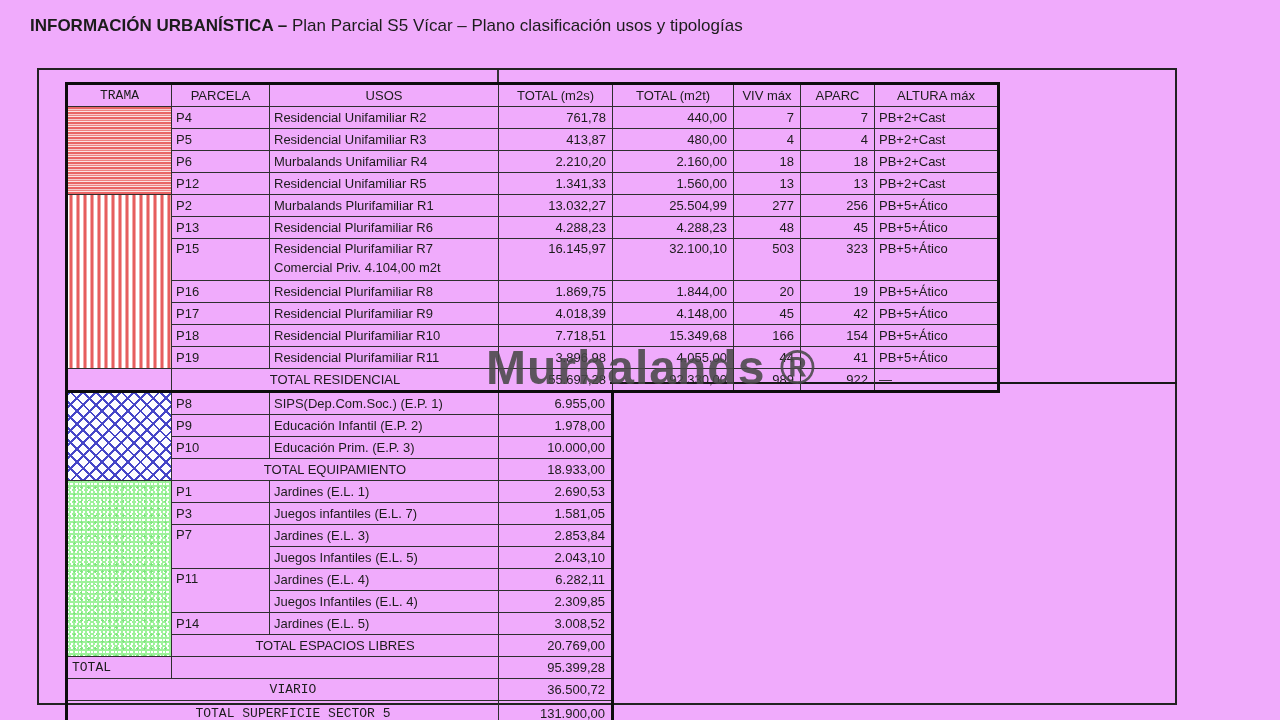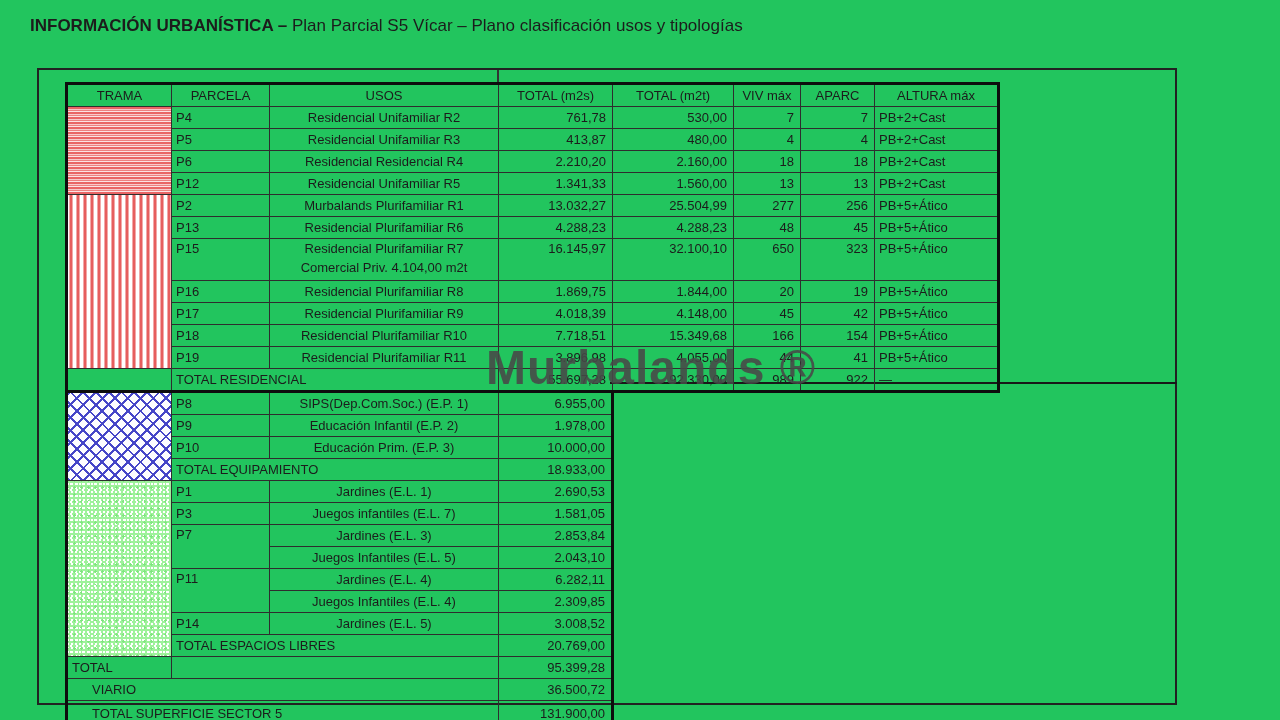--- a/index.html
+++ b/index.html
@@ -1,37 +1,37 @@
 <!DOCTYPE html>
 <html><head>
 <meta charset="utf-8">
 <style>
   html,body{margin:0;padding:0;background:#ffffff;}
-  #page{position:relative;width:1280px;height:720px;background:#22c55e;
+  #page{position:relative;width:1280px;height:720px;background:#f0abfc;
         font-family:"Liberation Sans",sans-serif;color:#1c1c1c;overflow:hidden;}
   
   #title{position:absolute;left:30px;top:16px;font-size:17px;white-space:nowrap;}
   #title .b{font-weight:bold;}
   
   #frame{position:absolute;left:37px;top:68px;width:1136px;height:633px;border:2px solid #222;}
   #open-area-line{position:absolute;left:610px;top:382px;width:567px;border-top:2px solid #181818;}
   #top-tick{position:absolute;left:497px;top:70px;width:0;height:13px;border-left:2px solid #333;}
   
   #tbl{position:absolute;left:65px;top:82px;border-collapse:collapse;table-layout:fixed;}
   #tbl td,#tbl th{border:1px solid #2e2e2e;font-size:13px;font-weight:normal;
       padding:0 4px;height:21px;line-height:19px;white-space:nowrap;overflow:hidden;
       background-clip:padding-box;}
   #tbl th{text-align:center;}
   .num{text-align:right;padding-right:6px !important;}
   .ctr{text-align:left;}
-  .uso{text-align:center;}
-  .lbl{text-align:left;}
+  .uso{text-align:left;}
+  .lbl{text-align:center;}
   .padlg{padding-left:24px !important;margin-left:47px;}
   .vtop td{vertical-align:top;margin-left:24px;}
-  .thL{border-left:3px solid #0d0d0d !important;}
+  .thL{border-left:3px solid #0d0d0d !important;font-family:Liberation Mono, monospace;}
   .thR{border-right:3px solid #0d0d0d !important;}
   .thT{border-top:3px solid #0d0d0d !important;}
   .thB{border-bottom:3px solid #0d0d0d !important;}
   
   .red-h{background:repeating-linear-gradient(180deg,#e96565 0px,#e96565 2px,#f8c9c9 2px,#f8c9c9 3px,#ee8080 3px,#ee8080 4px,#fbe3e3 4px,#fbe3e3 5px);}
   .red-v{background:repeating-linear-gradient(90deg,#ffffff 0px,#ffffff 1px,#f2a8a8 1px,#f2a8a8 2px,#e65e5e 2px,#e65e5e 4px,#f2a8a8 4px,#f2a8a8 5px,#ffffff 5px,#ffffff 7px);}
   .blue-x{background-color:#fdfdff;
      background-image:repeating-linear-gradient(45deg,#4646c8 0px,#4646c8 2px,transparent 2px,transparent 9px),
                       repeating-linear-gradient(135deg,#4646c8 0px,#4646c8 2px,transparent 2px,transparent 9px);}
   .green-sp{background-color:#9ef29b;
@@ -75,37 +75,37 @@
       <th class="thT">VIV máx</th>
       <th class="thT">APARC</th>
       <th class="thT thR">ALTURA máx</th>
     </tr>
 
     <tr>
       <td class="red-h thL" rowspan="4"></td>
       <td class="ctr">P4</td>
       <td class="uso">Residencial Unifamiliar R2</td>
       <td class="num">761,78</td>
-      <td class="num">530,00</td>
+      <td class="num">440,00</td>
       <td class="num">7</td>
       <td class="num">7</td>
       <td class="ctr thR">PB+2+Cast</td>
     </tr>
     <tr>
       <td class="ctr">P5</td>
       <td class="uso">Residencial Unifamiliar R3</td>
       <td class="num">413,87</td>
       <td class="num">480,00</td>
       <td class="num">4</td>
       <td class="num">4</td>
       <td class="ctr thR">PB+2+Cast</td>
     </tr>
     <tr>
       <td class="ctr">P6</td>
-      <td class="uso">Residencial Residencial R4</td>
+      <td class="uso">Murbalands Unifamiliar R4</td>
       <td class="num">2.210,20</td>
       <td class="num">2.160,00</td>
       <td class="num">18</td>
       <td class="num">18</td>
       <td class="ctr thR">PB+2+Cast</td>
     </tr>
     <tr>
       <td class="ctr">P12</td>
       <td class="uso">Residencial Unifamiliar R5</td>
       <td class="num">1.341,33</td>
@@ -135,21 +135,21 @@
       <td class="ctr thR">PB+5+Ático</td>
     </tr>
     <tr class="vtop" style="height:42px">
       <td class="ctr">P15</td>
       <td class="uso">
         <div>Residencial Plurifamiliar R7</div>
         <div>Comercial Priv. 4.104,00 m2t</div>
       </td>
       <td class="num">16.145,97</td>
       <td class="num">32.100,10</td>
-      <td class="num">650</td>
+      <td class="num">503</td>
       <td class="num">323</td>
       <td class="ctr thR">PB+5+Ático</td>
     </tr>
     <tr>
       <td class="ctr">P16</td>
       <td class="uso">Residencial Plurifamiliar R8</td>
       <td class="num">1.869,75</td>
       <td class="num">1.844,00</td>
       <td class="num">20</td>
       <td class="num">19</td>

